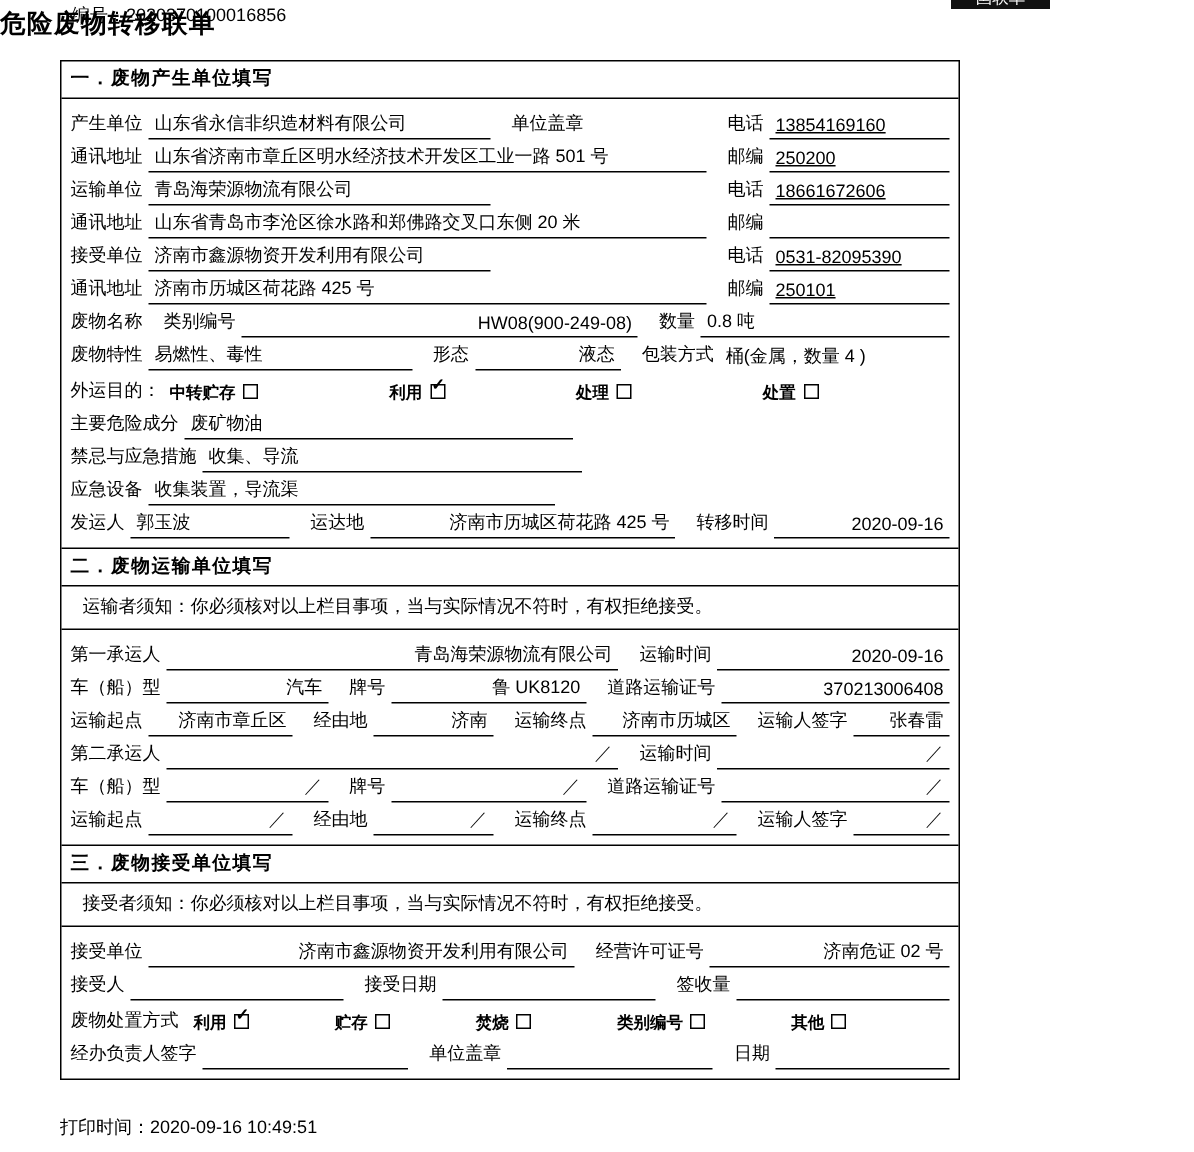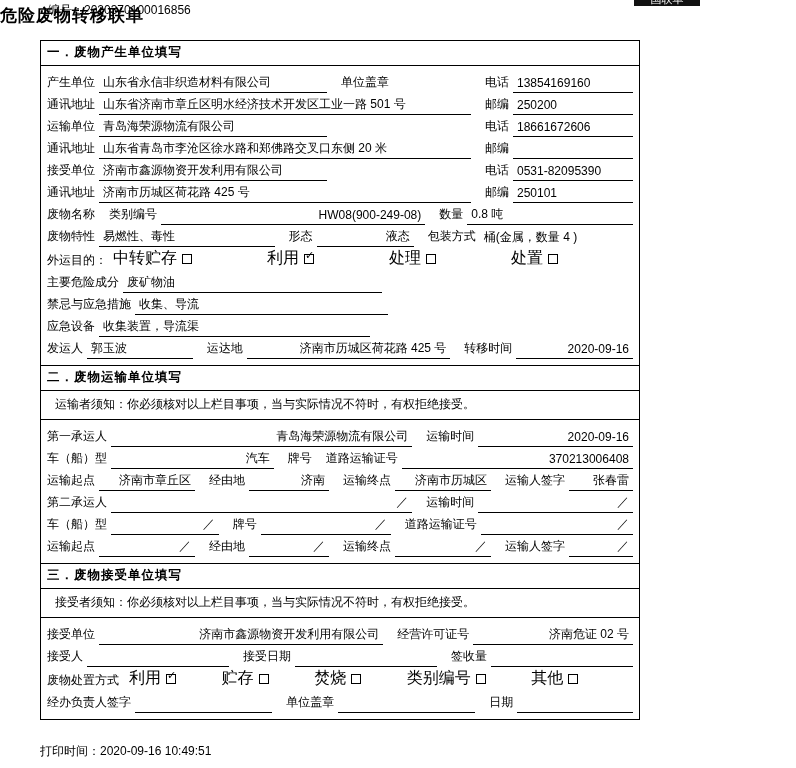--- a/index.html
+++ b/index.html
@@ -104,30 +104,30 @@
     position: relative;
     vertical-align: -1px;
   }
   .cb.checked::after {
     content: "✓";
     position: absolute;
     left: 0px; top: -5px;
     font-size: 11px;
     line-height: 11px;
   }
-  .opt { white-space: nowrap; font-size: 16px; padding-bottom: 2px; }
+  .opt { white-space: nowrap; font-size: 11px; padding-bottom: 2px; font-weight: bold; }
   .print-time {
     position: absolute;
     left: 40px;
     bottom: 8px;
     font-size: 12px;
   }
   .fx-2 { flex: 2; }
   .w-sm { width: 92px; flex: none; }
-  .w-md { width: 120px; flex: none; }
+  .w-md { width: 120px; flex: none; text-decoration: underline; }
 </style>
 </head>
 <body>
 
 <div class="page">
 
   <div class="doc-no">
     <span>编号：</span><span>2020370100016856</span>
   </div>
 
@@ -277,20 +277,21 @@
       <span class="spacer"></span>
       <span class="lbl">运输时间</span>
       <span class="val center" style="flex:1">2020-09-16</span>
     </div>
 
     <div class="row">
       <span class="lbl">车（船）型</span>
       <span class="val center" style="flex:0.9">汽车</span>
       <span class="spacer"></span>
       <span class="lbl">牌号</span>
+      <span class="val center" style="flex:1.1">鲁 UK8120</span>
       <span class="spacer"></span>
       <span class="lbl">道路运输证号</span>
       <span class="val center" style="flex:1.3">370213006408</span>
     </div>
 
     <div class="row">
       <span class="lbl">运输起点</span>
       <span class="val center" style="flex:1.1">济南市章丘区</span>
       <span class="spacer"></span>
       <span class="lbl">经由地</span>

